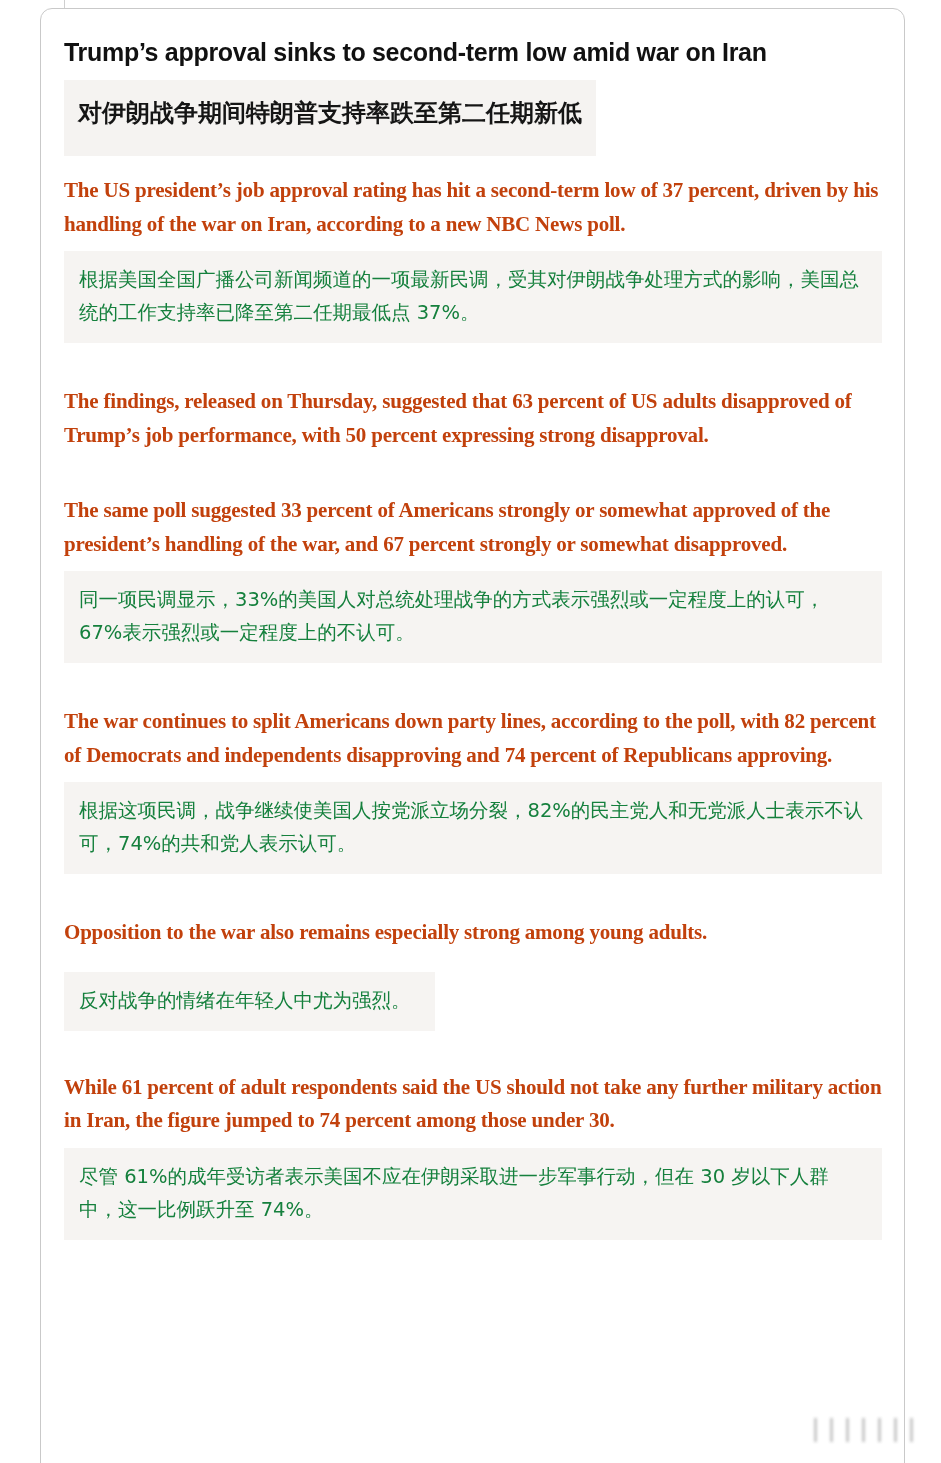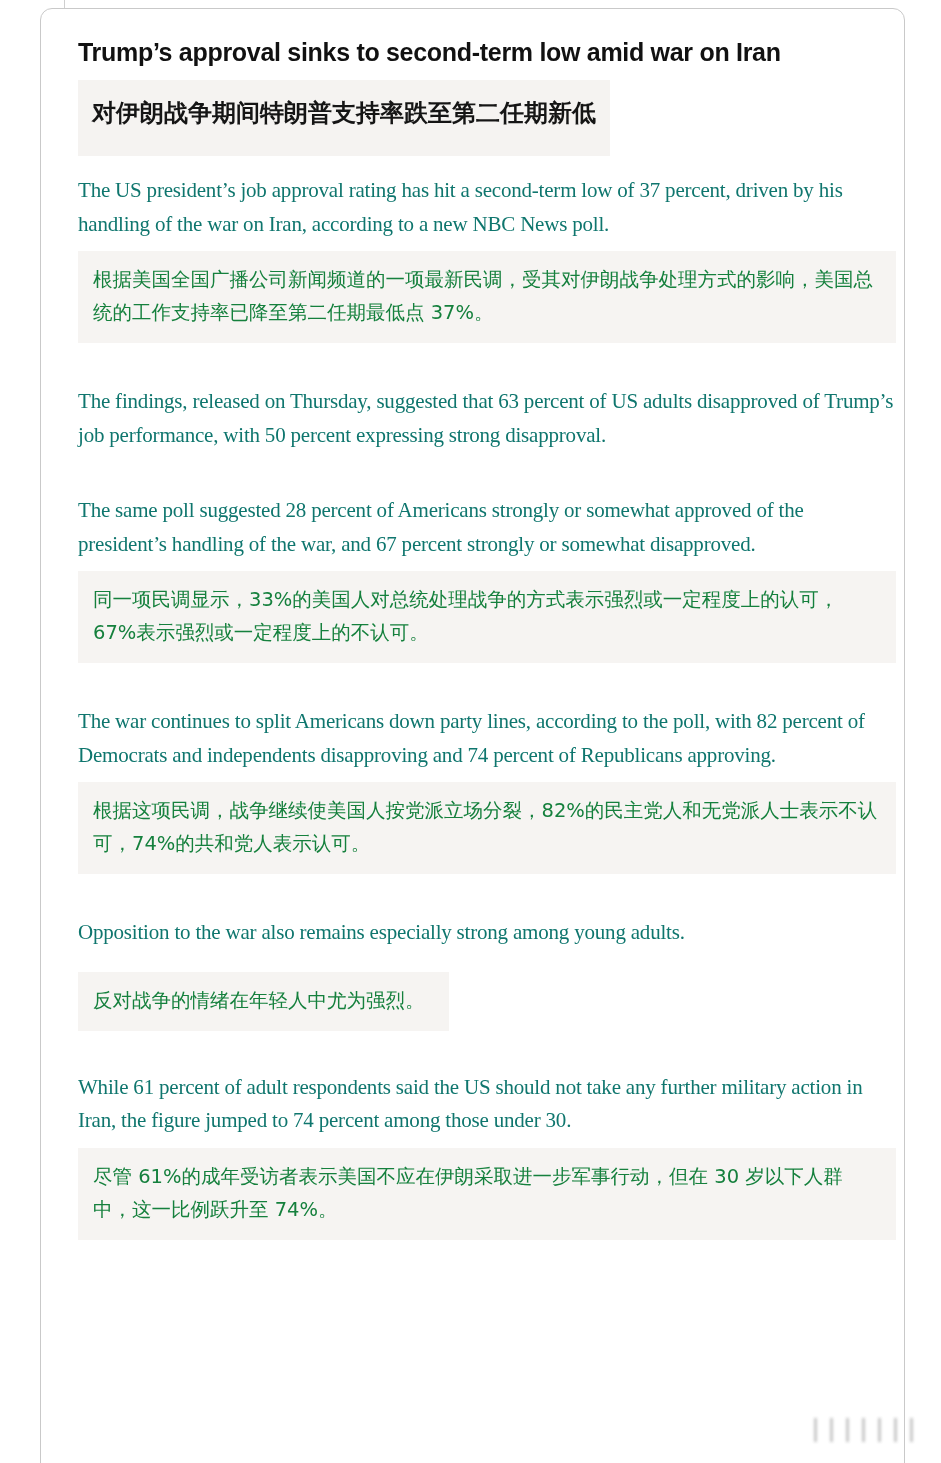--- a/index.html
+++ b/index.html
@@ -29,21 +29,21 @@
     top: 8px;
     width: 865px;
     height: 1480px;
     border: 1px solid #c9c9c9;
     border-radius: 12px;
     box-sizing: border-box;
     background: #ffffff;
   }
   .content {
     position: absolute;
-    left: 78px;
+    left: 64px;
     top: 34px;
     width: 818px;
   }
   .headline {
     font-family: "Liberation Sans", "DejaVu Sans", sans-serif;
     font-weight: bold;
     font-size: 25px;
     letter-spacing: -0.3px;
     line-height: 36px;
     margin: 0 0 10px 0;
@@ -58,22 +58,23 @@
     font-size: 24px;
     line-height: 30px;
     padding: 18px 14px 28px 14px;
     color: #151515;
     margin-bottom: 18px;
   }
   .para-en {
     font-size: 21px;
     line-height: 33.5px;
     margin: 0 0 10px 0;
-    color: #0f766e;
+    color: #c2410c;
     letter-spacing: -0.2px;
+    font-weight: bold;
   }
   .para-zh {
     background: #f6f4f2;
     font-family: "DejaVu Sans", "Liberation Sans", sans-serif;
     font-size: 19.5px;
     line-height: 33px;
     padding: 12px 15px 14px 15px;
     color: #15803d;
     box-sizing: border-box;
   }
@@ -107,21 +108,21 @@
   <div class="section">
     <p class="para-en">The US president’s job approval rating has hit a second-term low of 37 percent, driven by his handling of the war on Iran, according to a new NBC News poll.</p>
     <div class="para-zh full">根据美国全国广播公司新闻频道的一项最新民调，受其对伊朗战争处理方式的影响，美国总统的工作支持率已降至第二任期最低点 37%。</div>
   </div>
 
   <div class="section">
     <p class="para-en">The findings, released on Thursday, suggested that 63 percent of US adults disap­proved of Trump’s job performance, with 50 percent expressing strong disap­proval.</p>
   </div>
 
   <div class="section">
-    <p class="para-en">The same poll suggested 28 percent of Americans strongly or somewhat approved of the president’s handling of the war, and 67 percent strongly or somewhat disap­proved.</p>
+    <p class="para-en">The same poll suggested 33 percent of Americans strongly or somewhat approved of the president’s handling of the war, and 67 percent strongly or somewhat disap­proved.</p>
     <div class="para-zh full">同一项民调显示，33%的美国人对总统处理战争的方式表示强烈或一定程度上的认可，67%表示强烈或一定程度上的不认可。</div>
   </div>
 
   <div class="section">
     <p class="para-en">The war continues to split Americans down party lines, according to the poll, with 82 percent of Democrats and independents disapproving and 74 percent of Republicans approving.</p>
     <div class="para-zh full">根据这项民调，战争继续使美国人按党派立场分裂，82%的民主党人和无党派人士表示不认可，74%的共和党人表示认可。</div>
   </div>
 
   <div class="section tight">
     <p class="para-en" style="margin-bottom:22px;">Opposition to the war also remains especially strong among young adults.</p>

